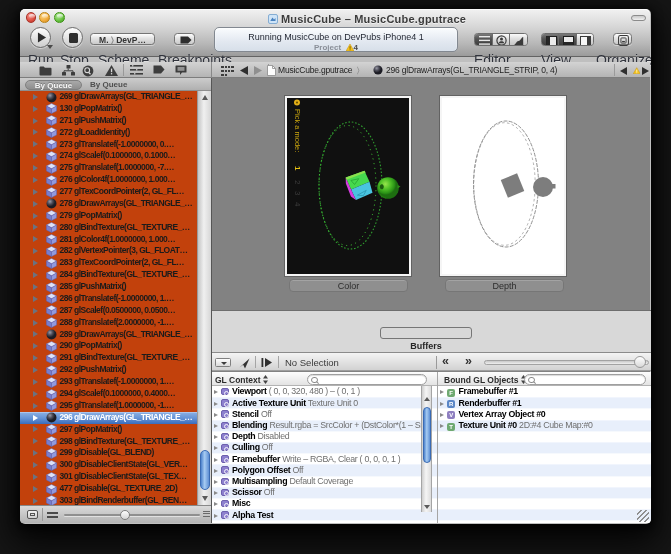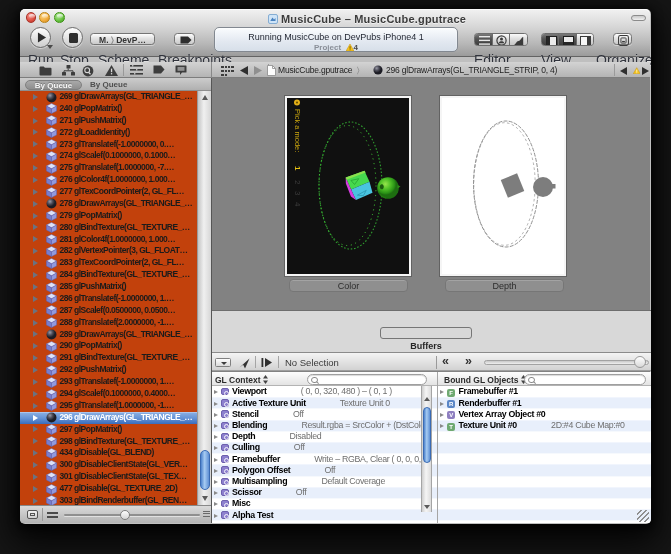--- a/index.html
+++ b/index.html
@@ -110,21 +110,21 @@
 #dbgrows { position:absolute; left:0; top:308px; width:439px; height:137px; overflow:hidden;
   background:repeating-linear-gradient(180deg, #ffffff 0px, #ffffff 11.2px, #e8effb 11.2px, #e8effb 22.4px);
   background-position:0 0.4px; }
 .drow,.brow { position:absolute; height:11.2px; line-height:11.2px; white-space:nowrap; overflow:hidden;
   font-size:8.8px; letter-spacing:-0.3px; }
 .drow { left:0; width:209px; }
 .brow { left:226px; width:213px; }
 .ws { background:transparent; }
 .bs { background:transparent; }
 .drow b, .brow b { color:#000; }
-.dval { color:#6e6e6e;margin-left:32px; }
+.dval { color:#6e6e6e; }
 .dtri { display:inline-block; width:0; height:0; border-left:4px solid #8a8a8a;
   border-top:2.8px solid transparent; border-bottom:2.8px solid transparent; margin:0 3px 0 2px; }
 .gicon { display:inline-block; width:7.5px; height:7.5px; border-radius:2px; background:#8d80ce;
   border:0.5px solid #6d60ae; vertical-align:-1px; margin-right:3.5px; position:relative; }
 .gicon:after { content:""; position:absolute; left:1.8px; top:1.8px; width:3px; height:3px;
   border-radius:50%; border:1px solid rgba(255,255,255,.9); }
 .bicon { display:inline-block; width:8px; height:8px; border-radius:2px; color:#fff;
   font-size:6px; font-weight:bold; text-align:center; line-height:8px; vertical-align:-0.5px; margin-right:3.5px; }
 #dbgdivider { position:absolute; left:225px; top:294px; width:1px; height:151px; background:#a5a5a5; }
 #lscroll { position:absolute; left:209px; top:308px; width:11px; height:126px;
@@ -355,21 +355,21 @@
             </svg></span>
           <span class="rtxt">269 glDrawArrays(GL_TRIANGLE_…</span>
         </div>
 <div class="srow" style="top:11.88px">
           <span class="tri"></span>
           <span class="ricon"><svg width="11" height="11" viewBox="0 0 11 11">
               <polygon points="5.5,0.4 10.6,3.1 5.5,5.8 0.4,3.1" fill="#dde2f8" stroke="#6a71bd" stroke-width="0.5"></polygon>
               <polygon points="0.4,3.1 5.5,5.8 5.5,10.6 0.4,7.9" fill="#767ecf" stroke="#5a61b2" stroke-width="0.5"></polygon>
               <polygon points="10.6,3.1 5.5,5.8 5.5,10.6 10.6,7.9" fill="#9299dd" stroke="#5a61b2" stroke-width="0.5"></polygon>
             </svg></span>
-          <span class="rtxt">240 glPopMatrix()</span>
+          <span class="rtxt">130 glPopMatrix()</span>
         </div>
 <div class="srow" style="top:23.76px">
           <span class="tri"></span>
           <span class="ricon"><svg width="11" height="11" viewBox="0 0 11 11">
               <polygon points="5.5,0.4 10.6,3.1 5.5,5.8 0.4,3.1" fill="#dde2f8" stroke="#6a71bd" stroke-width="0.5"></polygon>
               <polygon points="0.4,3.1 5.5,5.8 5.5,10.6 0.4,7.9" fill="#767ecf" stroke="#5a61b2" stroke-width="0.5"></polygon>
               <polygon points="10.6,3.1 5.5,5.8 5.5,10.6 10.6,7.9" fill="#9299dd" stroke="#5a61b2" stroke-width="0.5"></polygon>
             </svg></span>
           <span class="rtxt">271 glPushMatrix()</span>
         </div>
@@ -631,21 +631,21 @@
             </svg></span>
           <span class="rtxt">298 glBindTexture(GL_TEXTURE_…</span>
         </div>
 <div class="srow" style="top:356.40px">
           <span class="tri"></span>
           <span class="ricon"><svg width="11" height="11" viewBox="0 0 11 11">
               <polygon points="5.5,0.4 10.6,3.1 5.5,5.8 0.4,3.1" fill="#dde2f8" stroke="#6a71bd" stroke-width="0.5"></polygon>
               <polygon points="0.4,3.1 5.5,5.8 5.5,10.6 0.4,7.9" fill="#767ecf" stroke="#5a61b2" stroke-width="0.5"></polygon>
               <polygon points="10.6,3.1 5.5,5.8 5.5,10.6 10.6,7.9" fill="#9299dd" stroke="#5a61b2" stroke-width="0.5"></polygon>
             </svg></span>
-          <span class="rtxt">434 glDisable(GL_BLEND)</span>
+          <span class="rtxt">299 glDisable(GL_BLEND)</span>
         </div>
 <div class="srow" style="top:368.28px">
           <span class="tri"></span>
           <span class="ricon"><svg width="11" height="11" viewBox="0 0 11 11">
               <polygon points="5.5,0.4 10.6,3.1 5.5,5.8 0.4,3.1" fill="#dde2f8" stroke="#6a71bd" stroke-width="0.5"></polygon>
               <polygon points="0.4,3.1 5.5,5.8 5.5,10.6 0.4,7.9" fill="#767ecf" stroke="#5a61b2" stroke-width="0.5"></polygon>
               <polygon points="10.6,3.1 5.5,5.8 5.5,10.6 10.6,7.9" fill="#9299dd" stroke="#5a61b2" stroke-width="0.5"></polygon>
             </svg></span>
           <span class="rtxt">300 glDisableClientState(GL_VER…</span>
         </div>

